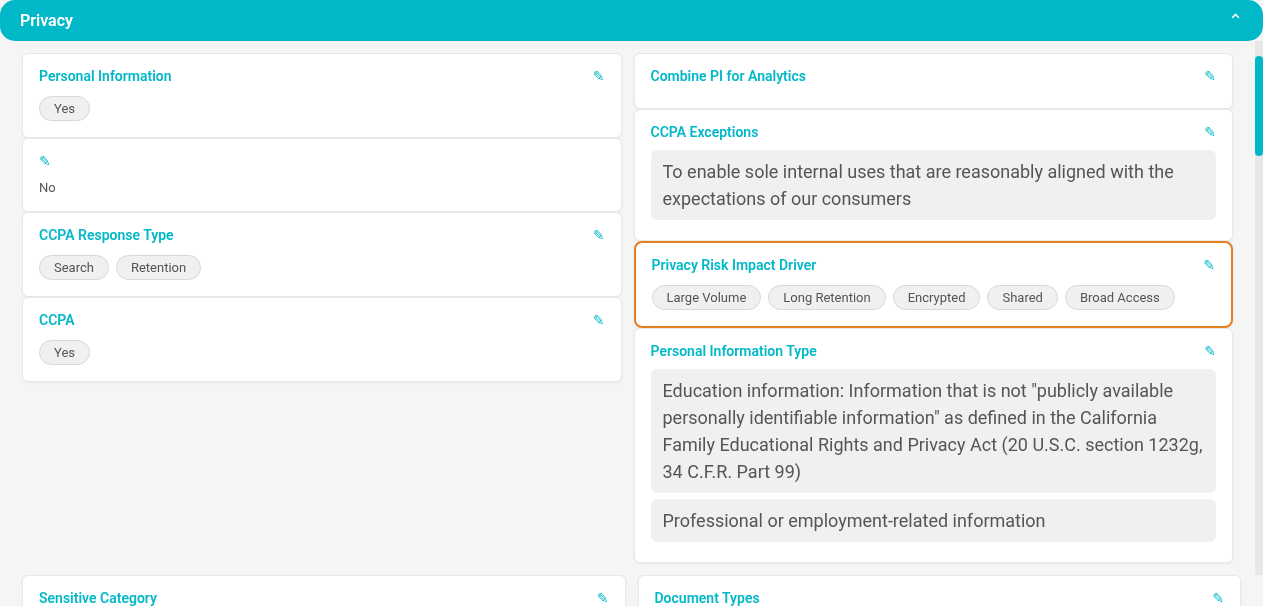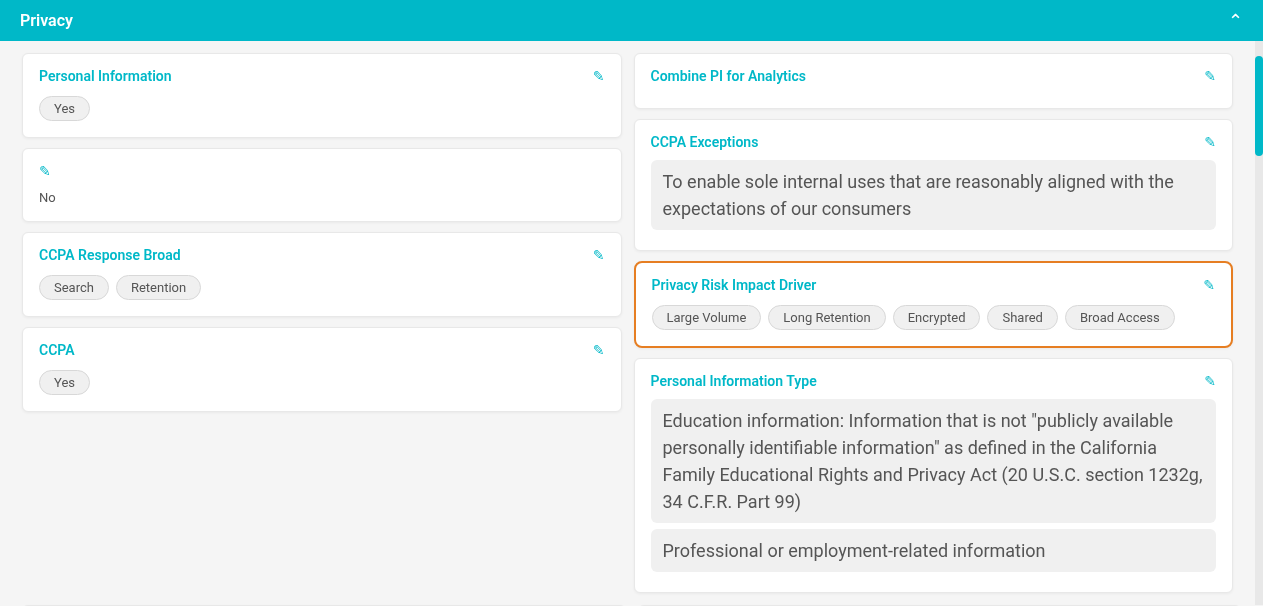--- a/index.html
+++ b/index.html
@@ -18,40 +18,40 @@
     }
 
     
     .section-header {
       background: #00b8c8;
       color: white;
       padding: 10px 20px;
       display: flex;
       align-items: center;
       justify-content: space-between;
+      border-radius: 15px;
     }
     .section-header-title {
       font-size: 16px;
       font-weight: 600;
       color: white;
     }
 
     
     .content-area {
       display: flex;
       gap: 0;
       padding: 12px 16px;
     }
 
     
     .column {
       flex: 1;
       display: flex;
       flex-direction: column;
-      gap: 10px;
       padding: 0 6px;
     }
 
     
     .card {
       background: white;
       border-radius: 6px;
       padding: 14px 16px;
       border: 1px solid #e8e8e8;
       box-shadow: 0 1px 3px rgba(0,0,0,0.05);
@@ -161,21 +161,21 @@
 
         <div class="card">
           <div class="card-header">
             <span class="edit-icon">✎</span>
           </div>
           <div class="card-value">No</div>
         </div>
 
         <div class="card">
           <div class="card-header">
-            <span class="card-title">CCPA Response Broad</span>
+            <span class="card-title">CCPA Response Type</span>
             <span class="edit-icon">✎</span>
           </div>
           <div class="tags-row">
             <span class="tag">Search</span>
             <span class="tag">Retention</span>
           </div>
         </div>
 
         <div class="card">
           <div class="card-header">

